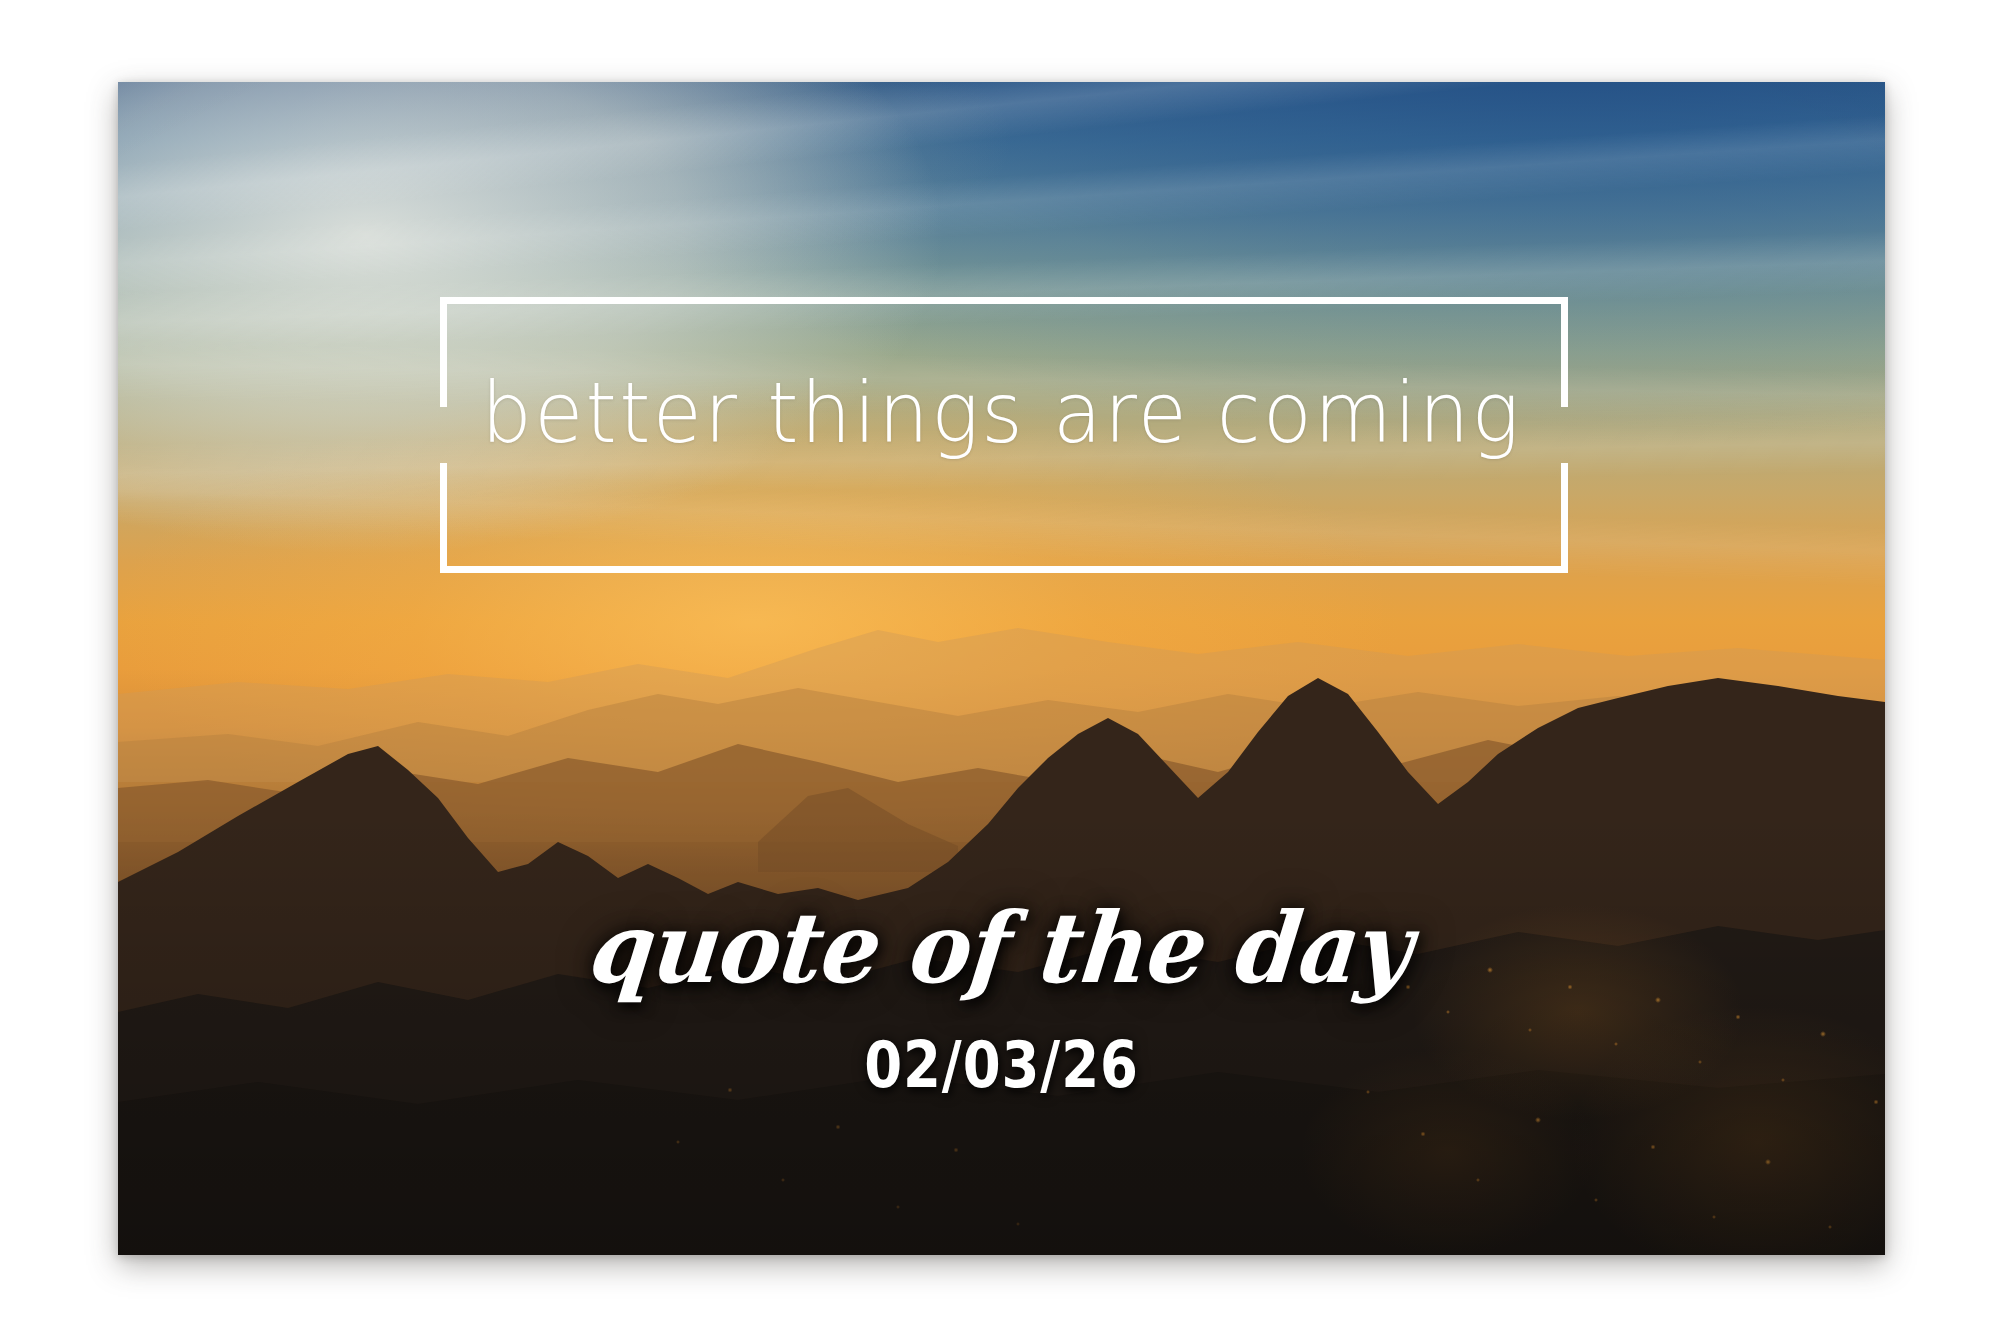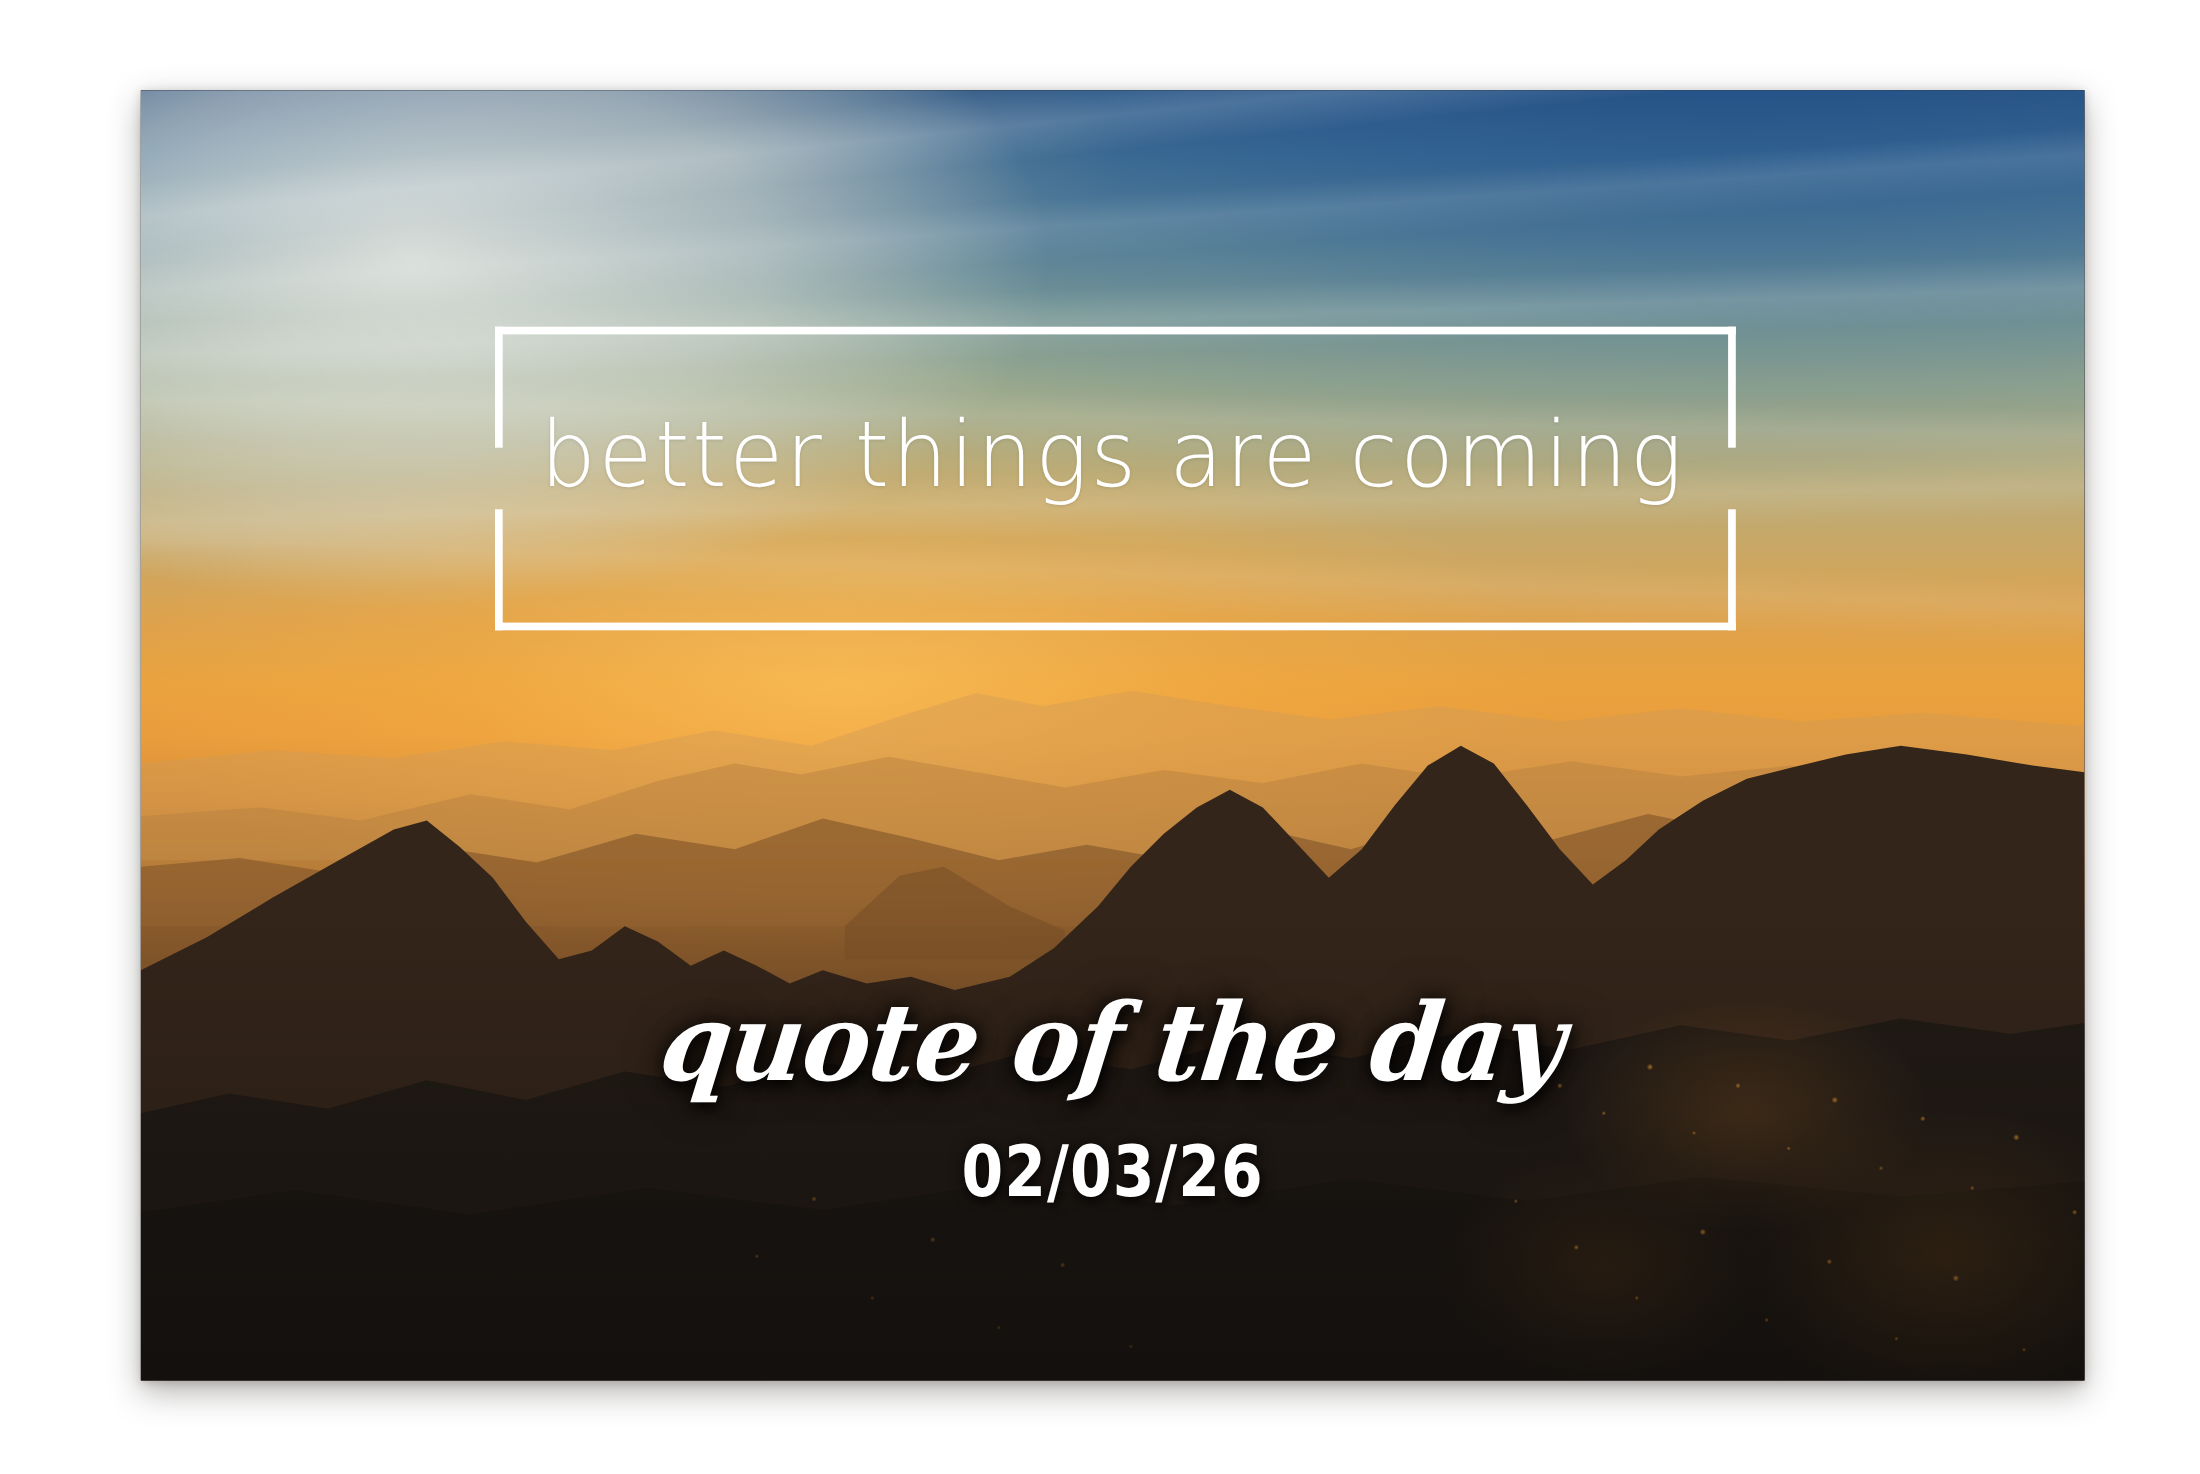--- a/index.html
+++ b/index.html
@@ -20,26 +20,26 @@
   #page {
     position: relative;
     width: 2000px;
     height: 1340px;
     background: #ffffff;
   }
 
   
   #card {
     position: absolute;
-    left: 128px;
+    left: 118px;
     top: 82px;
     width: 1767px;
     height: 1173px;
     overflow: hidden;
-    background: #000000;
+    background: #0c4a6e;
     box-shadow:
       0 10px 28px rgba(60,55,50,0.38),
       0 2px 8px rgba(60,55,50,0.22);
   }
 
   
   .layer { position: absolute; left: 0; top: 0; width: 100%; height: 100%; }
 
   
   #sky-base {

